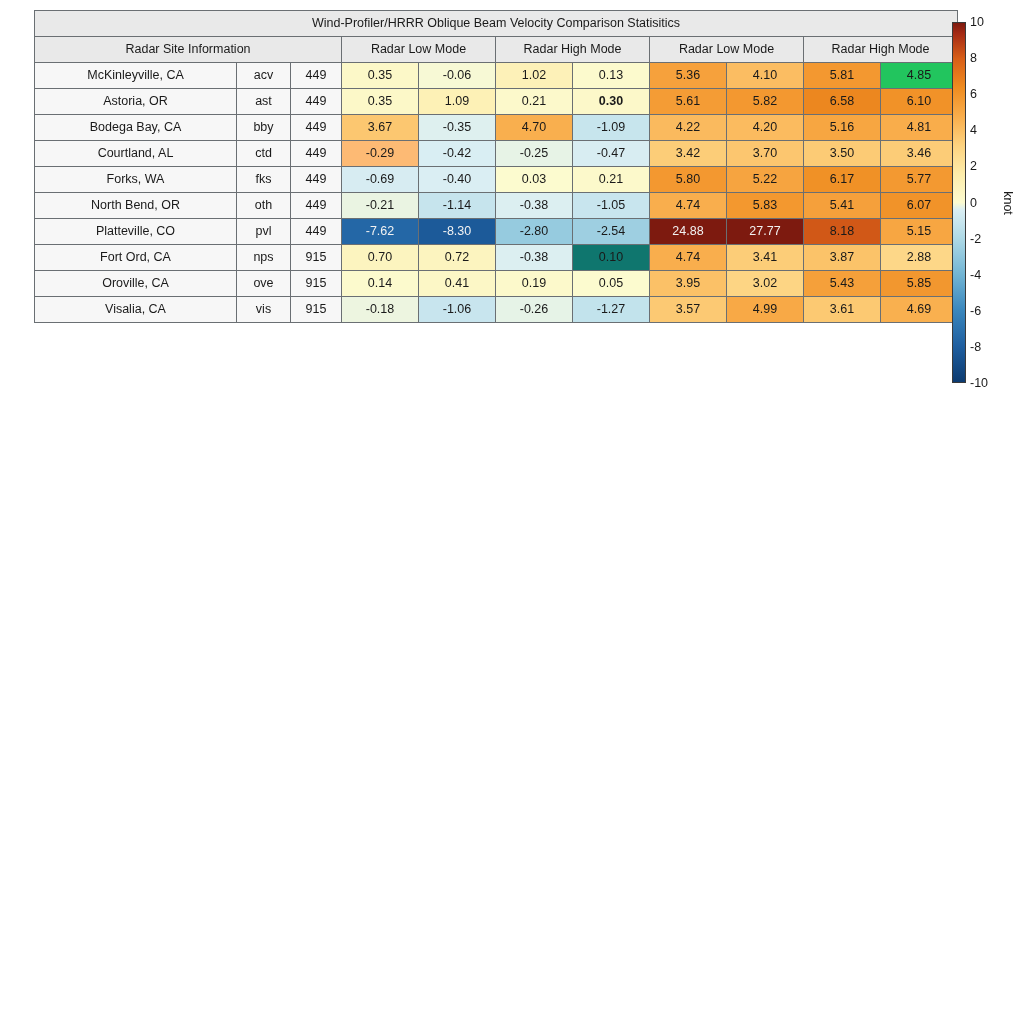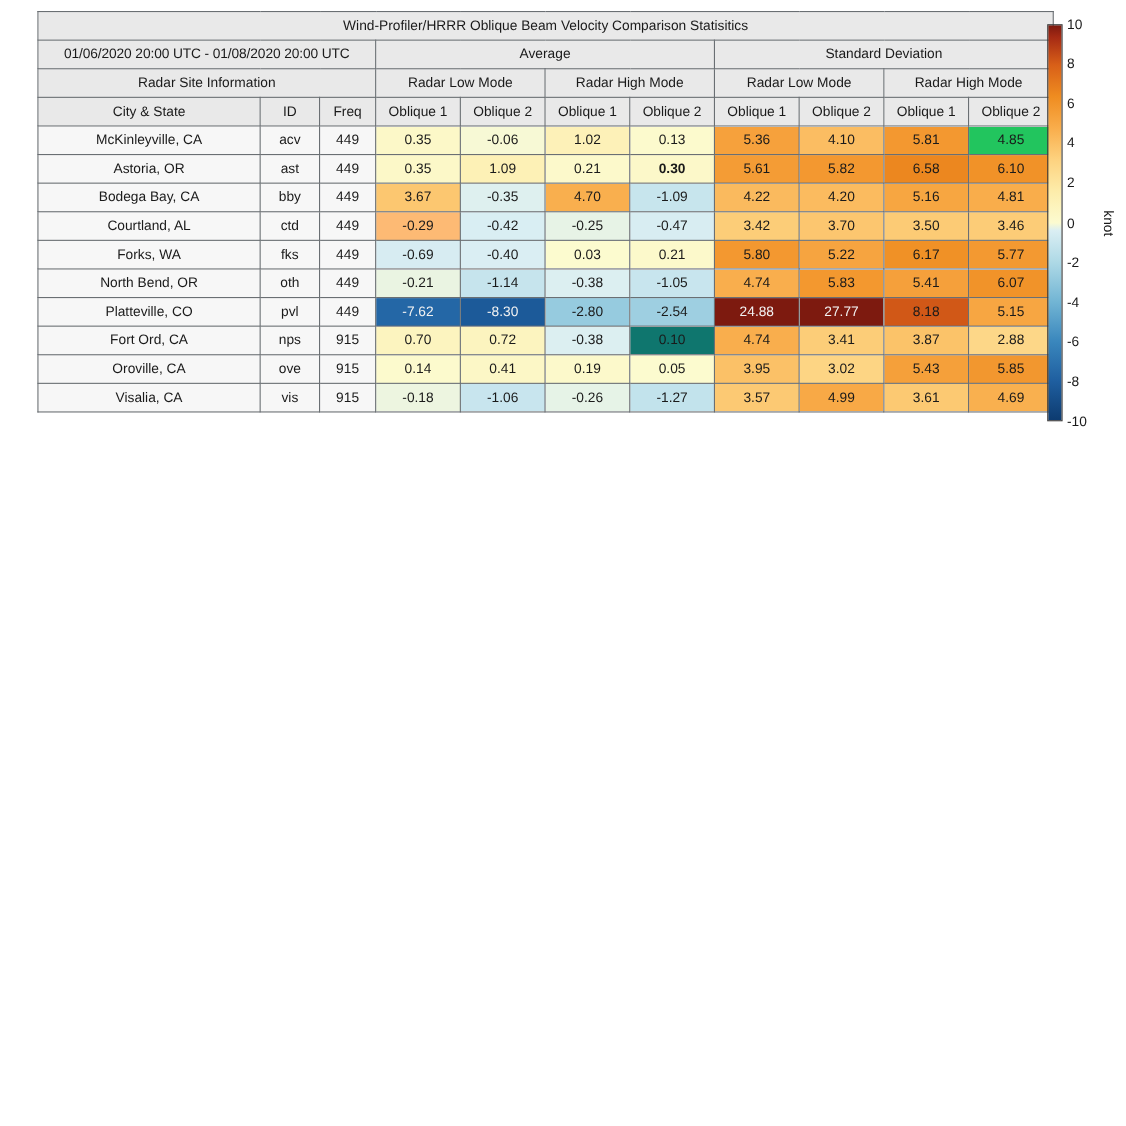--- a/index.html
+++ b/index.html
@@ -132,43 +132,25 @@
       <col class="c-num">
         <col class="c-num">
         <col class="c-num">
         <col class="c-num">
     </colgroup>
     <tbody>
       <tr>
         <td class="title-cell" colspan="11">Wind-Profiler/HRRR Oblique Beam Velocity Comparison Statisitics</td>
       </tr>
       <tr>
-        <td class="daterange" colspan="3">01/06/2020 20:00 UTC - 01/08/2020 20:00 UTC</td>
-        <td class="hdr" colspan="4">Average</td>
-        <td class="hdr" colspan="4">Standard Deviation</td>
-      </tr>
-      <tr>
         <td class="hdr" colspan="3">Radar Site Information</td>
         <td class="hdr" colspan="2">Radar Low Mode</td>
         <td class="hdr" colspan="2">Radar High Mode</td>
         <td class="hdr" colspan="2">Radar Low Mode</td>
         <td class="hdr" colspan="2">Radar High Mode</td>
-      </tr>
-      <tr>
-        <td class="hdr">City &amp; State</td>
-        <td class="hdr">ID</td>
-        <td class="hdr">Freq</td>
-        <td class="hdr">Oblique 1</td>
-        <td class="hdr">Oblique 2</td>
-        <td class="hdr">Oblique 1</td>
-        <td class="hdr">Oblique 2</td>
-        <td class="hdr">Oblique 1</td>
-        <td class="hdr">Oblique 2</td>
-        <td class="hdr">Oblique 1</td>
-        <td class="hdr">Oblique 2</td>
       </tr>
 
     <tr>
           <td class="site">McKinleyville, CA</td>
           <td class="site">acv</td>
           <td class="site">449</td>
           <td class="val" style="background: rgb(252, 248, 200); color: rgb(26, 26, 26);">0.35</td>
           <td class="val" style="background: rgb(247, 249, 213); color: rgb(26, 26, 26);">-0.06</td>
           <td class="val" style="background: rgb(253, 241, 184); color: rgb(26, 26, 26);">1.02</td>
           <td class="val" style="background: rgb(252, 250, 205); color: rgb(26, 26, 26);">0.13</td>

